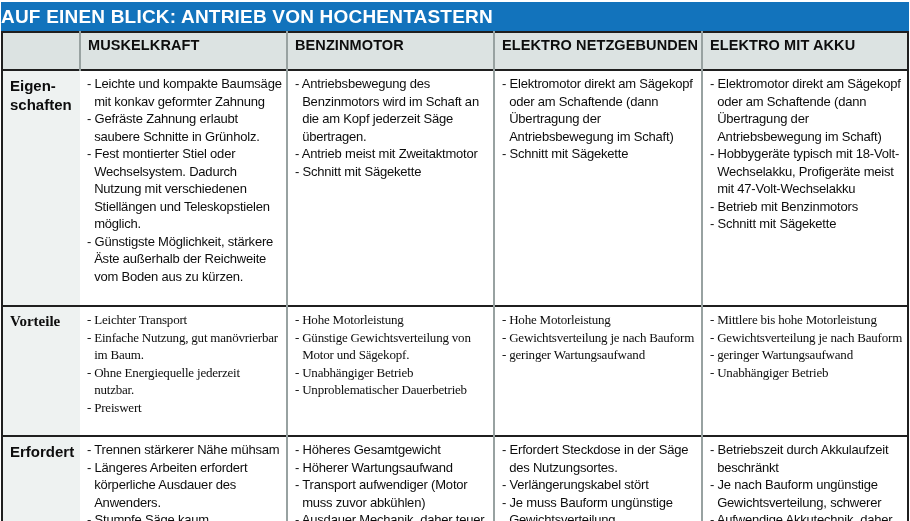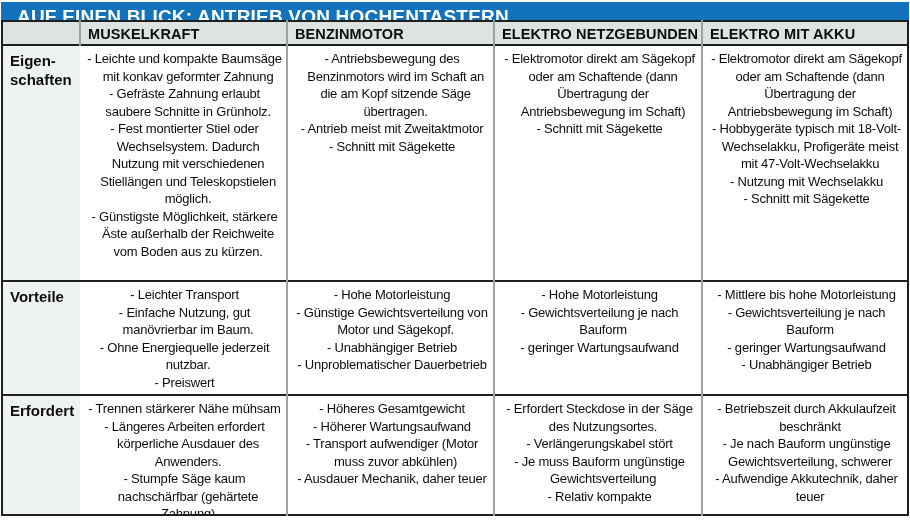--- a/index.html
+++ b/index.html
@@ -6,27 +6,27 @@
   .page {
     width: 910px; height: 521px;
     background: var(--page-bg, #ffffff);
     position: relative; overflow: hidden;
     font-family: "Liberation Sans", "DejaVu Sans", sans-serif;
     color: var(--text, #0d0d0d);
     box-sizing: border-box;
   }
   .title-bar {
     margin: 2px 1px 0 1px;
-    height: 18px;
+    height: 29px;
     background: var(--title-bar, #1273bc);
     color: var(--title-text, #ffffff);
     font-size: 19px;
     font-weight: bold;
     line-height: 29px;
-    padding-left: 16px;
+    padding-left: 0;
     letter-spacing: 0.2px;
     box-sizing: border-box;
     overflow: hidden;
     white-space: nowrap;
   }
   table.compare {
     margin: 0 1px;
     border-collapse: collapse;
     table-layout: fixed;
     width: 908px;
@@ -37,51 +37,50 @@
   col.c-2 { width: 207px; }
   col.c-3 { width: 208px; }
   col.c-4 { width: 206px; }
 
   th, td {
     vertical-align: top;
     padding: 0;
     box-sizing: border-box;
   }
   th + th, td + td { border-left: 2px solid var(--divider-gray, #98a2a1); }
-  thead tr { height: 24px; }
+  thead tr { height: 38px; }
   thead th {
     background: var(--header-bg, #dce3e2);
     text-align: left;
     font-size: 14.5px;
     font-weight: bold;
     padding: 4px 4px 0 7px;
     letter-spacing: 0.1px;
     white-space: nowrap;
     overflow: hidden;
   }
   tbody tr td, tbody tr th { border-top: 2px solid var(--border-dark, #1f1f1f); }
   tbody th.row-label {
     background: var(--label-bg, #eef2f1);
     text-align: left;
     font-size: 15px;
     font-weight: bold;
     padding: 5px 4px 0 7px;
     line-height: 19px;
   }
   tr.r-eigen  { height: 236px; margin-left: 8px; }
-  tr.r-vor    { height: 114px; }
+  tr.r-vor    { height: 130px; font-family: Liberation Serif, serif; }
   tr.r-nach   { height: 120px; }
 
   .cell-inner {
     padding: 4px 4px 0 7px;
     font-size: 13px;
     line-height: 17.5px;
     letter-spacing: -0.2px;
     overflow: hidden;
-    text-align: center;
   }
   tr.r-eigen .cell-inner { max-height: 218px; }
   tr.r-vor   .cell-inner { max-height: 108px; }
   tr.r-nach  .cell-inner { max-height: 114px; }
 
   .bullet {
     padding-left: 0.55em;
     text-indent: -0.55em;
   }
 </style>
@@ -117,36 +116,36 @@
         <td>
             <div class="cell-inner">
               <div class="bullet">- Leichte und kompakte Baumsäge mit konkav geformter Zahnung</div>
               <div class="bullet">- Gefräste Zahnung erlaubt saubere Schnitte in Grünholz.</div>
               <div class="bullet">- Fest montierter Stiel oder Wechselsystem. Dadurch Nutzung mit verschiedenen Stiellängen und Teleskopstielen möglich.</div>
               <div class="bullet">- Günstigste Möglichkeit, stärkere Äste außerhalb der Reichweite vom Boden aus zu kürzen.</div>
             </div>
           </td>
         <td>
             <div class="cell-inner">
-              <div class="bullet">- Antriebsbewegung des Benzinmotors wird im Schaft an die am Kopf sitzende Säge übertragen.</div>
+              <div class="bullet">- Antriebsbewegung des Benzinmotors wird im Schaft an die am Kopf jederzeit Säge übertragen.</div>
               <div class="bullet">- Antrieb meist mit Zweitaktmotor</div>
               <div class="bullet">- Schnitt mit Sägekette</div>
             </div>
           </td>
         <td>
             <div class="cell-inner">
               <div class="bullet">- Elektromotor direkt am Sägekopf oder am Schaftende (dann Übertragung der Antriebsbewegung im Schaft)</div>
               <div class="bullet">- Schnitt mit Sägekette</div>
             </div>
           </td>
         <td>
             <div class="cell-inner">
               <div class="bullet">- Elektromotor direkt am Sägekopf oder am Schaftende (dann Übertragung der Antriebsbewegung im Schaft)</div>
               <div class="bullet">- Hobbygeräte typisch mit 18-Volt-Wechselakku, Profigeräte meist mit 47-Volt-Wechselakku</div>
-              <div class="bullet">- Nutzung mit Wechselakku</div>
+              <div class="bullet">- Betrieb mit Benzinmotors</div>
               <div class="bullet">- Schnitt mit Sägekette</div>
             </div>
           </td>
       </tr>
       <tr class="r-vor">
         <th class="row-label">Vorteile</th>
         <td>
             <div class="cell-inner">
               <div class="bullet">- Leichter Transport</div>
               <div class="bullet">- Einfache Nutzung, gut manövrierbar im Baum.</div>

